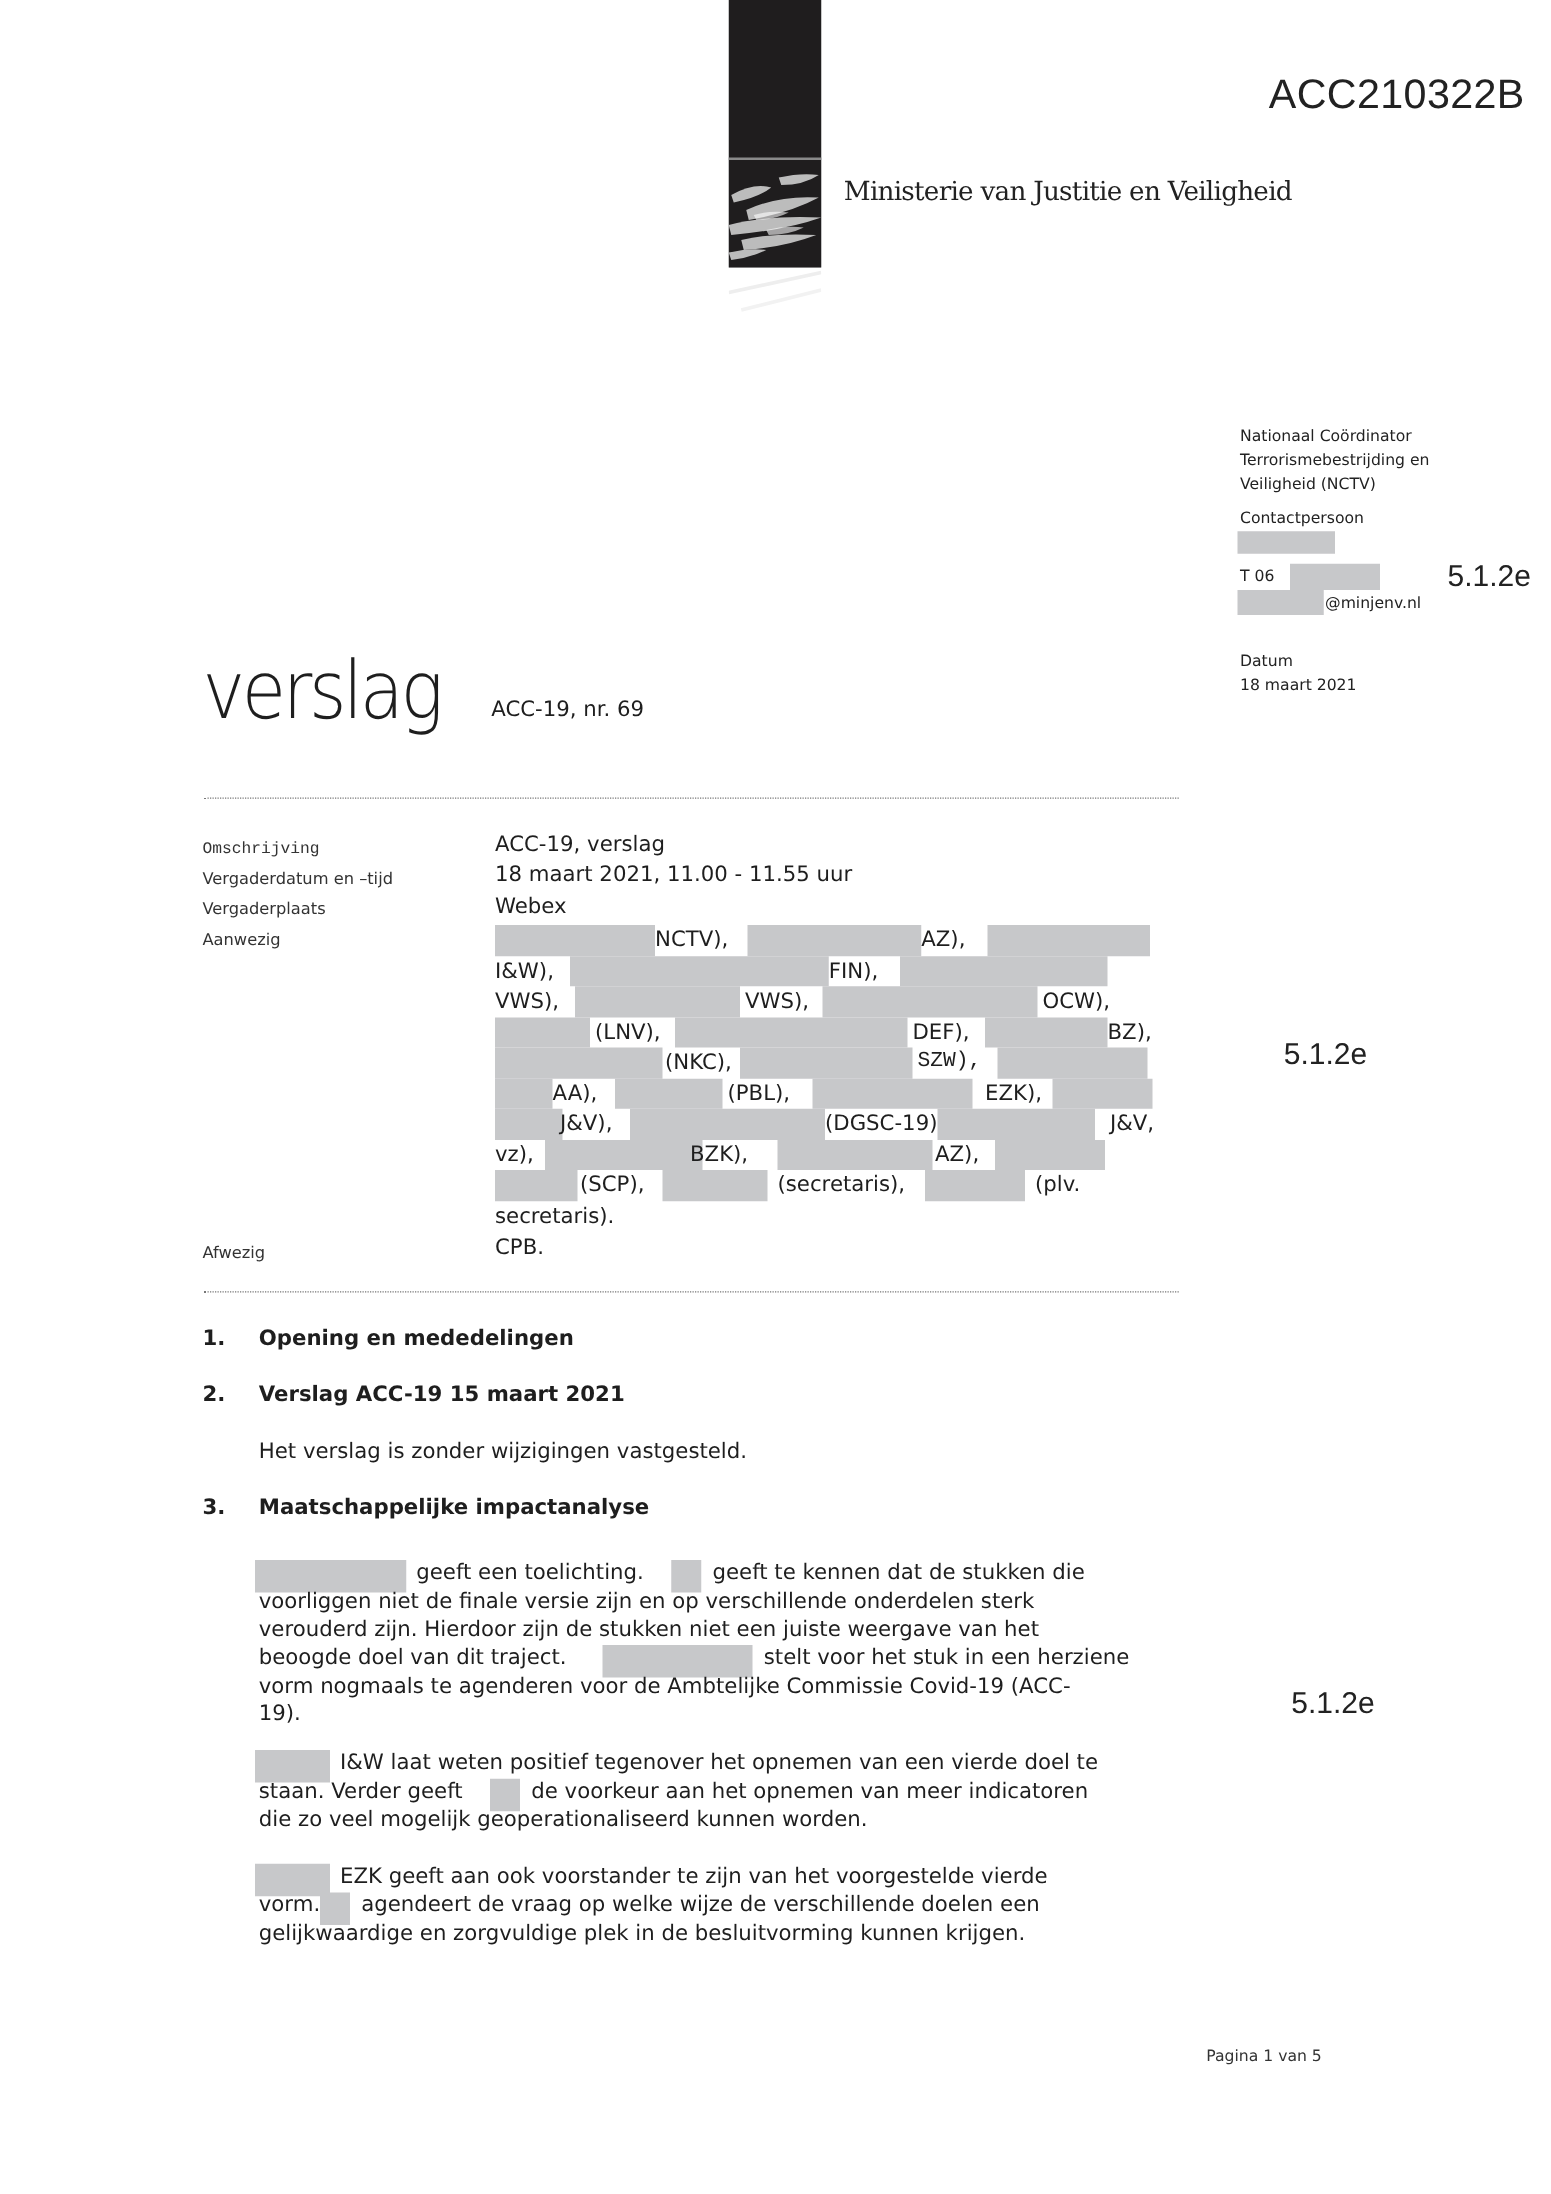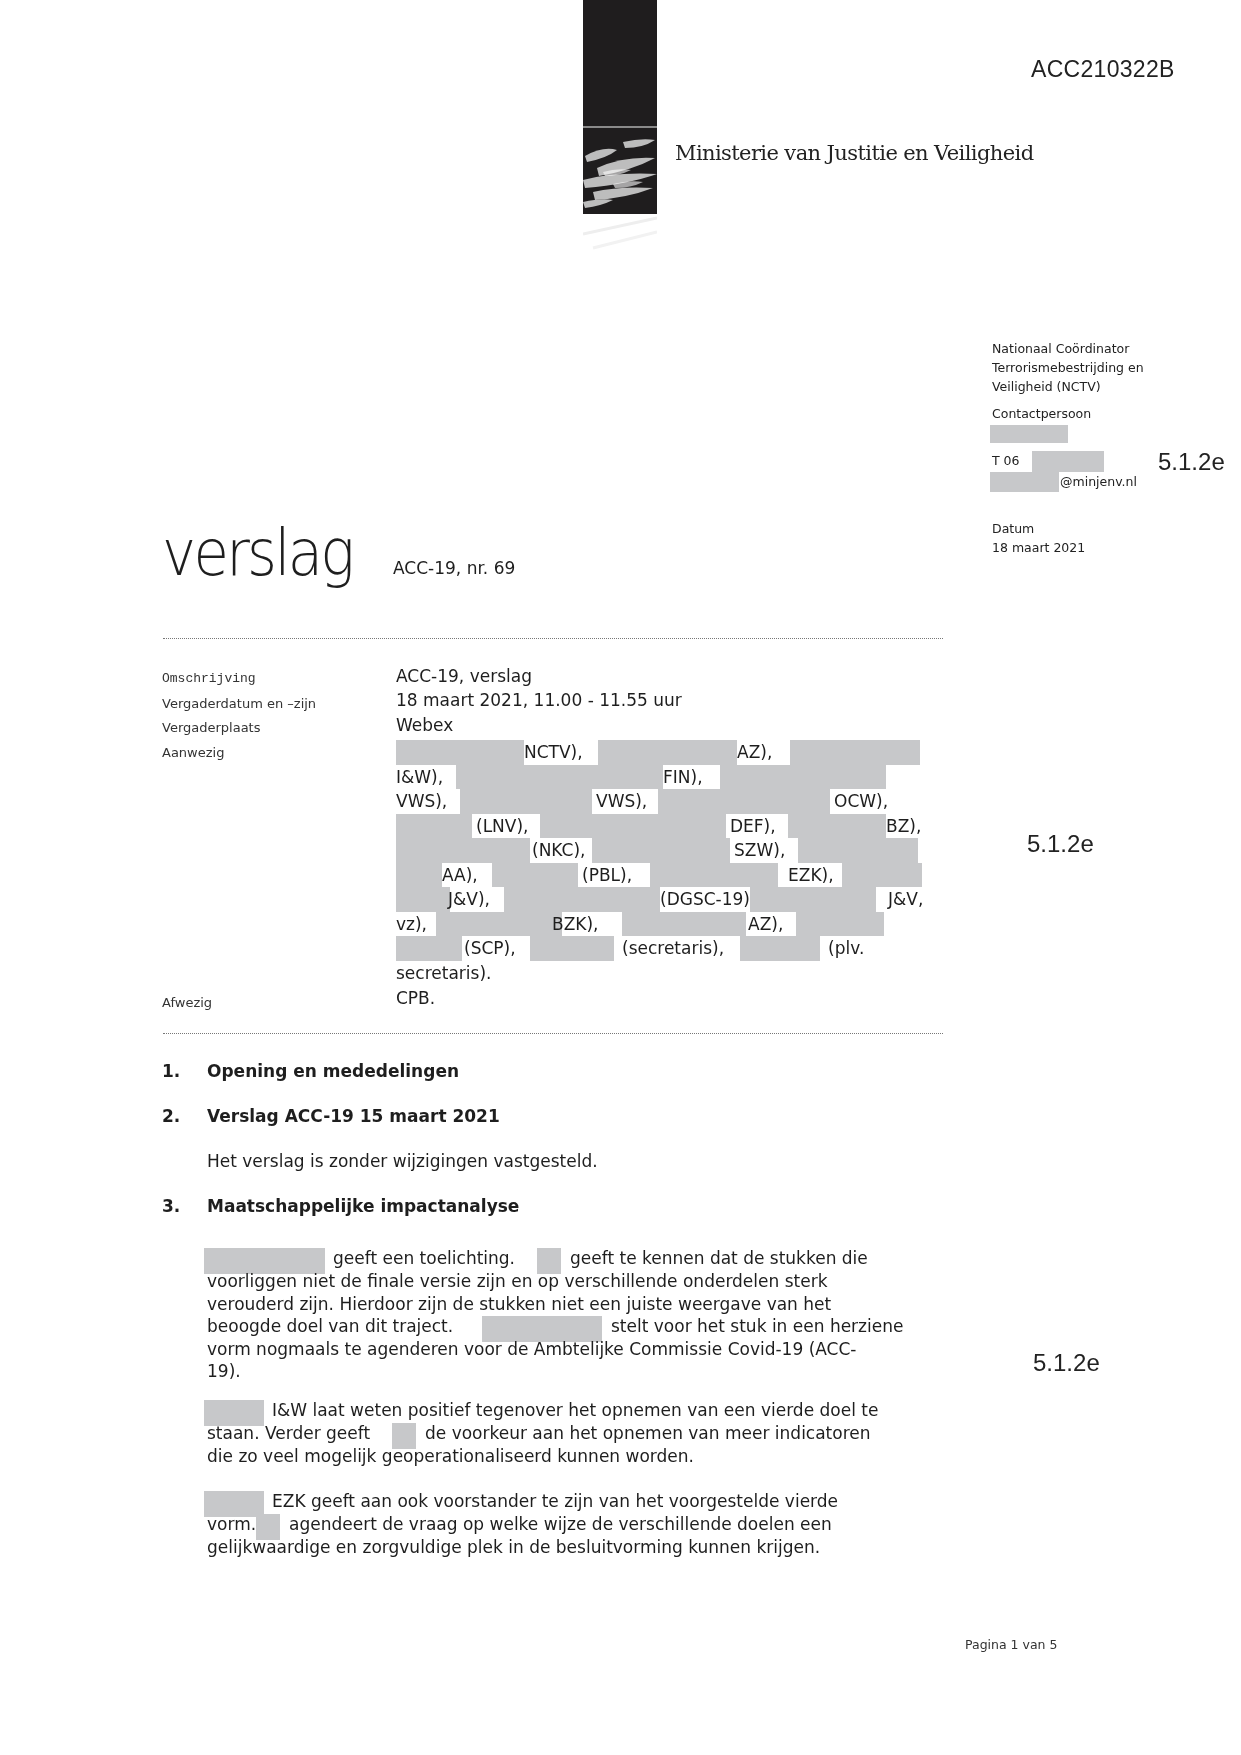--- a/index.html
+++ b/index.html
@@ -4,21 +4,21 @@
 <style>
   html, body { margin:0; padding:0; background:#fff; }
   body { width:1241px; height:1755px; position:relative; overflow:hidden; color:#1e1e1e; font-family:"DejaVu Sans", sans-serif; }
   .abs { position:absolute; white-space:nowrap; }
   .redact { position:absolute; background:#c7c8ca; }
   .logo-bar { position:absolute; left:583px; top:0; width:74px; height:214px; background:#1f1d1e; }
   .logo-divider { position:absolute; left:583px; top:126px; width:74px; height:2px; background:#8a8a8a; }
   .logo-texture { position:absolute; left:583px; top:128px; width:74px; height:86px; overflow:hidden; }
   .logo-fade { position:absolute; left:583px; top:214px; width:74px; height:40px; }
   .ministry { font-family:"DejaVu Serif", serif; font-size:21px; left:675px; top:141px; letter-spacing:-0.6px; color:#222; }
-  .doc-code { font-family:"Liberation Sans", sans-serif; font-size:23px; left:1015px; top:56px; color:#222; letter-spacing:0.3px;margin-left:16px; }
+  .doc-code { font-family:"Liberation Sans", sans-serif; font-size:33px; left:1015px; top:56px; color:#222; letter-spacing:0.3px; }
   .side { font-family:"DejaVu Sans", sans-serif; font-size:12.5px; left:992px; color:#222; }
   .side.b { font-weight:normal; }
   .exempt { font-family:"Liberation Sans", sans-serif; font-size:24px; color:#222; }
   .title { font-family:"DejaVu Sans", sans-serif; font-size:64px; left:162px; top:516px; letter-spacing:-3px; color:#1e1e1e; font-weight:300; transform:scaleX(0.9); transform-origin:left top; }
   .subtitle { font-size:17px; left:393px; top:558px; }
   .dotline { position:absolute; left:163px; width:780px; border-top:1px dotted #777; height:0; }
   .meta-label { font-size:13px; left:162px; color:#333; }
   .meta-val { font-size:17px; left:396px; }
   .att-line { position:absolute; left:396px; height:24.5px; font-size:17px; }
   .seg { position:absolute; top:0; height:24.5px; line-height:24.5px; white-space:nowrap; }
@@ -72,21 +72,21 @@
   <div class="abs exempt" style="left:1158px; top:448px;">5.1.2e</div>
   <div class="abs side b" style="top:521px;">Datum</div>
   <div class="abs side" style="top:540px;">18 maart 2021</div>
 </div>
 
 <div class="abs title">verslag</div>
 <div class="abs subtitle">ACC-19, nr. 69</div>
 <div class="dotline" style="top:638px;"></div>
 
 <div class="abs meta-label" style="top:671px;font-family:Liberation Mono, monospace;">Omschrijving</div>
-<div class="abs meta-label" style="top:696px;">Vergaderdatum en –zijn</div>
+<div class="abs meta-label" style="top:696px;">Vergaderdatum en –tijd</div>
 <div class="abs meta-label" style="top:720px;">Vergaderplaats</div>
 <div class="abs meta-label" style="top:745px;">Aanwezig</div>
 
 <div class="abs meta-val" style="top:666px;">ACC-19, verslag</div>
 <div class="abs meta-val" style="top:690px;">18 maart 2021, 11.00 - 11.55 uur</div>
 <div class="abs meta-val" style="top:715px;">Webex</div>
 
 <div>
 
   <div class="att-line" style="top:740px;">
@@ -118,21 +118,21 @@
     <div class="seg r" style="left:144px; width:186px;"></div>
     <div class="seg" style="left:334px;">DEF),</div>
     <div class="seg r" style="left:392px; width:98px;"></div>
     <div class="seg" style="left:490px;">BZ),</div>
   </div>
 
   <div class="att-line" style="top:838px;">
     <div class="seg r" style="left:0; width:134px;"></div>
     <div class="seg" style="left:136px;">(NKC),</div>
     <div class="seg r" style="left:196px; width:138px;"></div>
-    <div class="seg" style="left:338px;">SZW),</div>
+    <div class="seg" style="left:338px;font-family:Liberation Mono, monospace;">SZW),</div>
     <div class="seg r" style="left:402px; width:120px;"></div>
   </div>
 
   <div class="att-line" style="top:862.5px;">
     <div class="seg r" style="left:0; width:46px;"></div>
     <div class="seg" style="left:46px;">AA),</div>
     <div class="seg r" style="left:96px; width:86px;"></div>
     <div class="seg" style="left:186px;">(PBL),</div>
     <div class="seg r" style="left:254px; width:128px;"></div>
     <div class="seg" style="left:392px;">EZK),</div>

